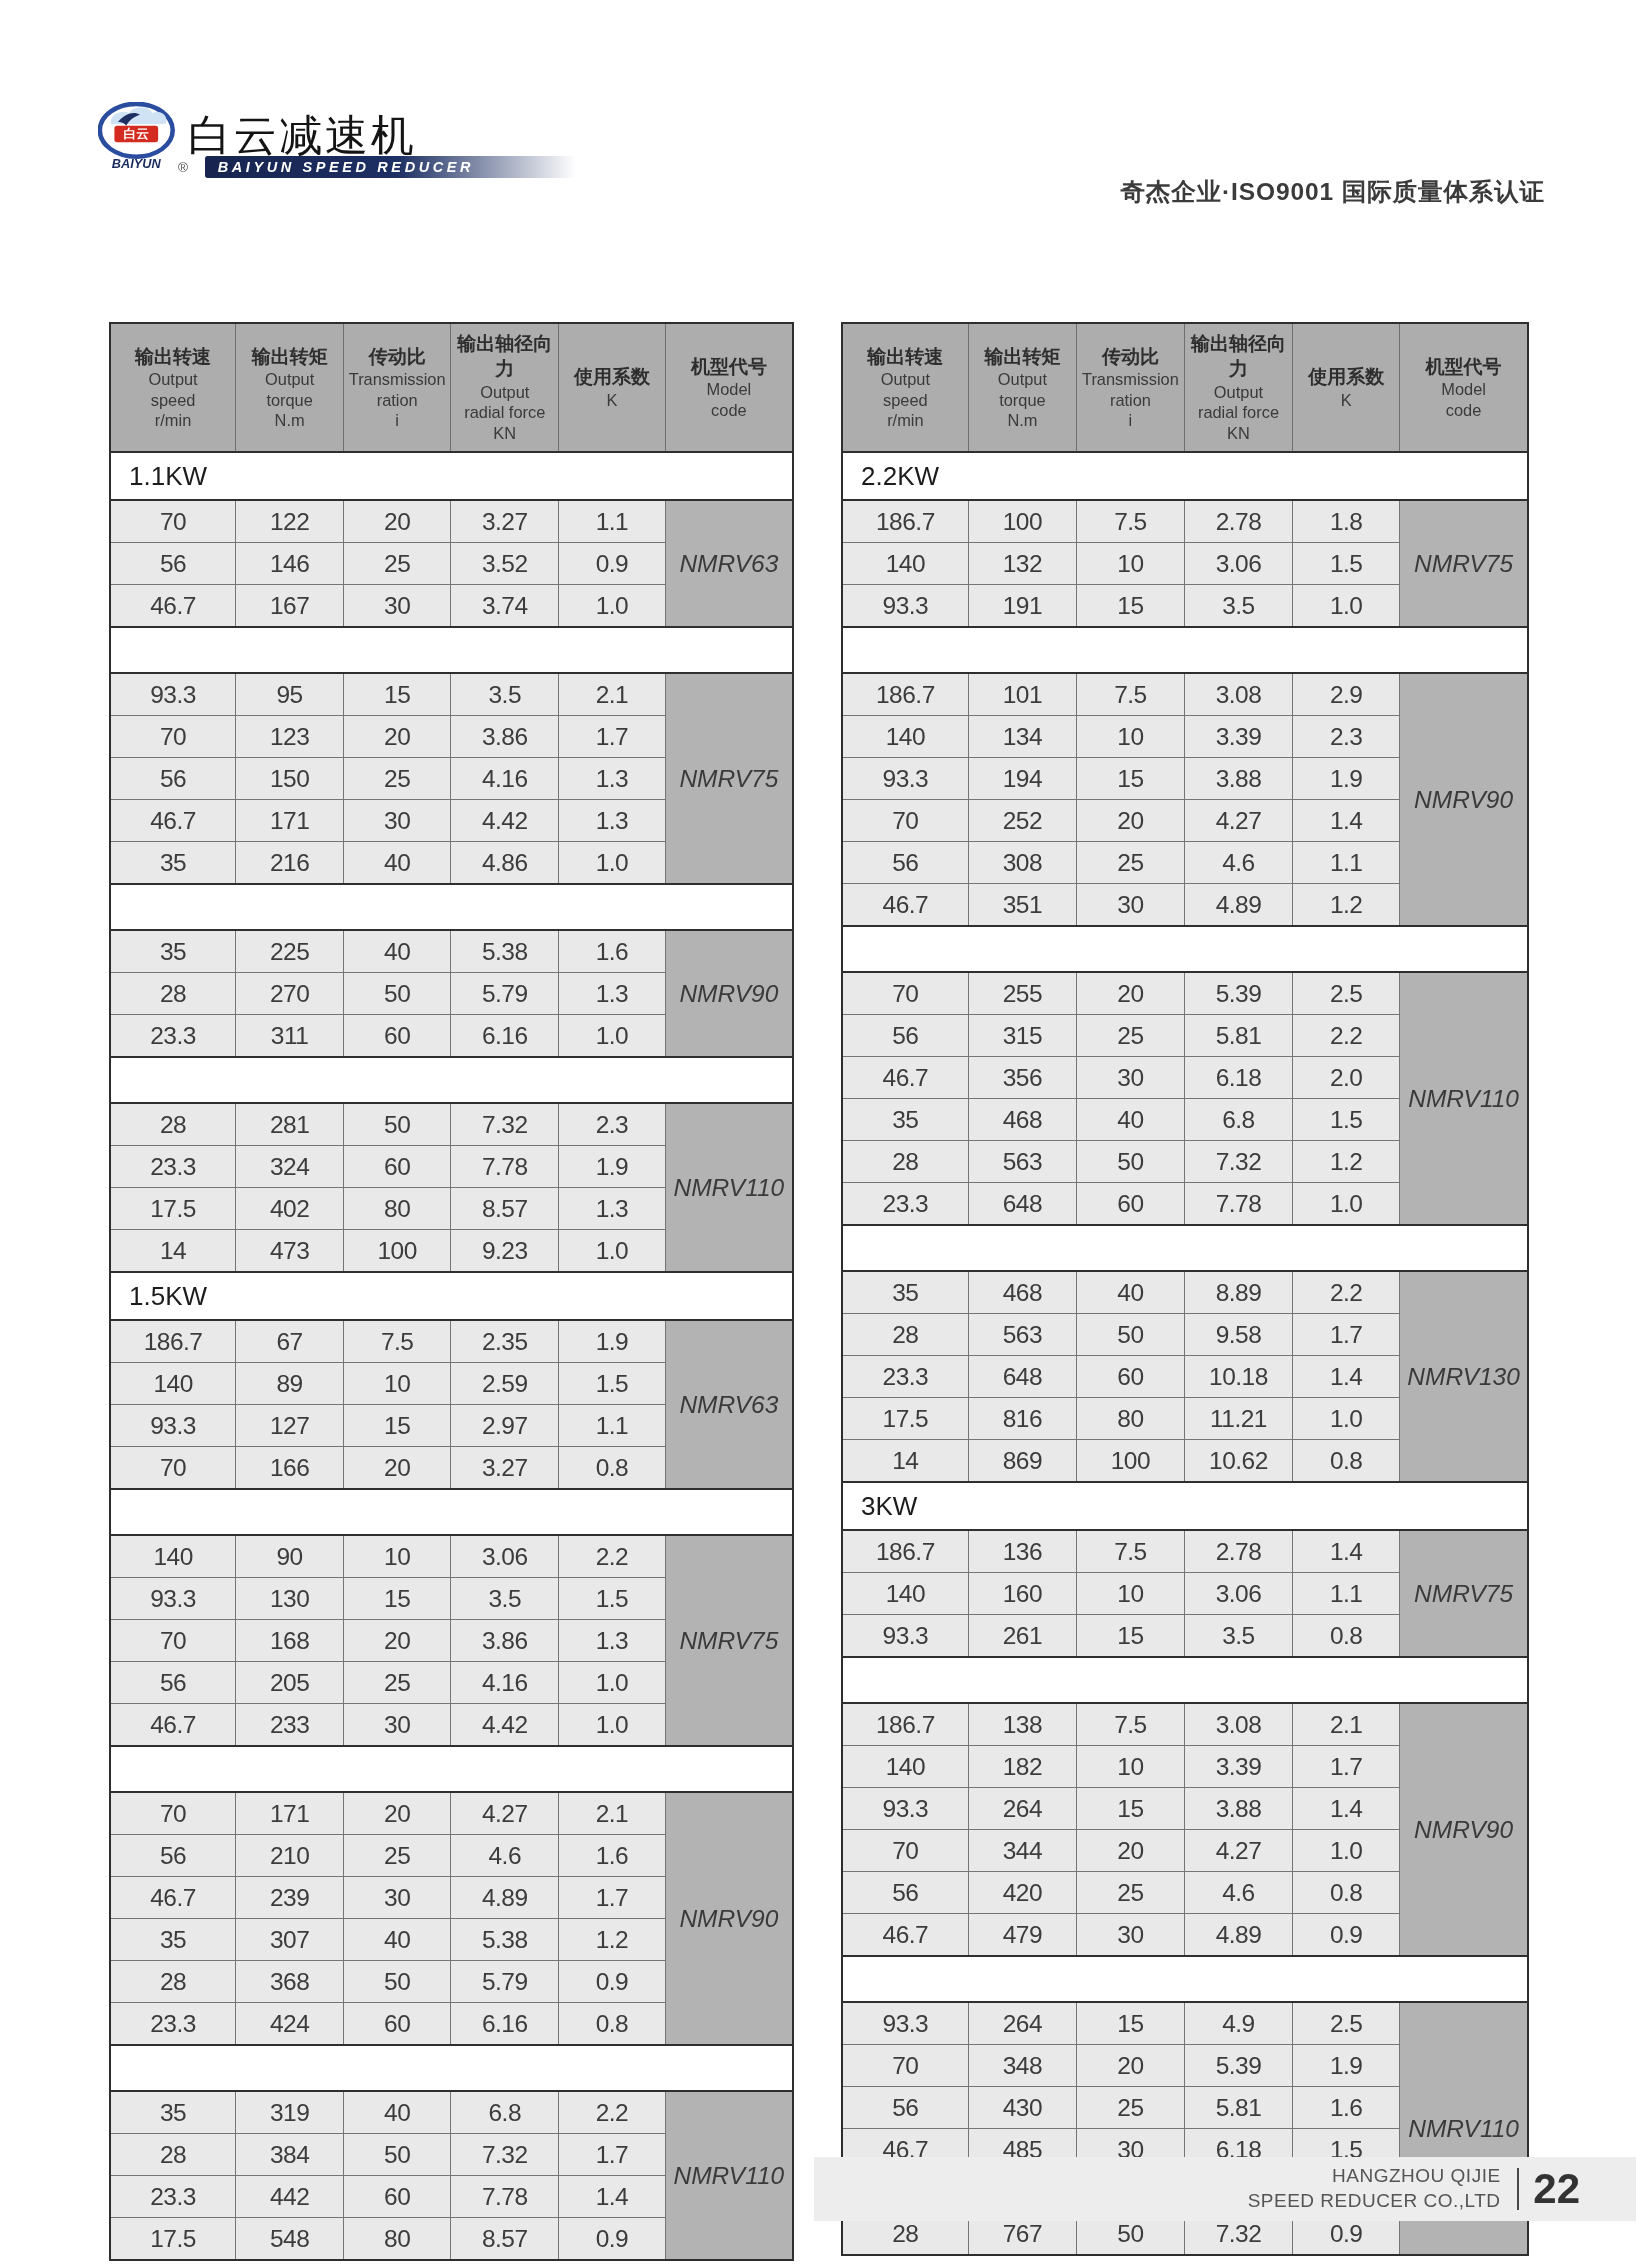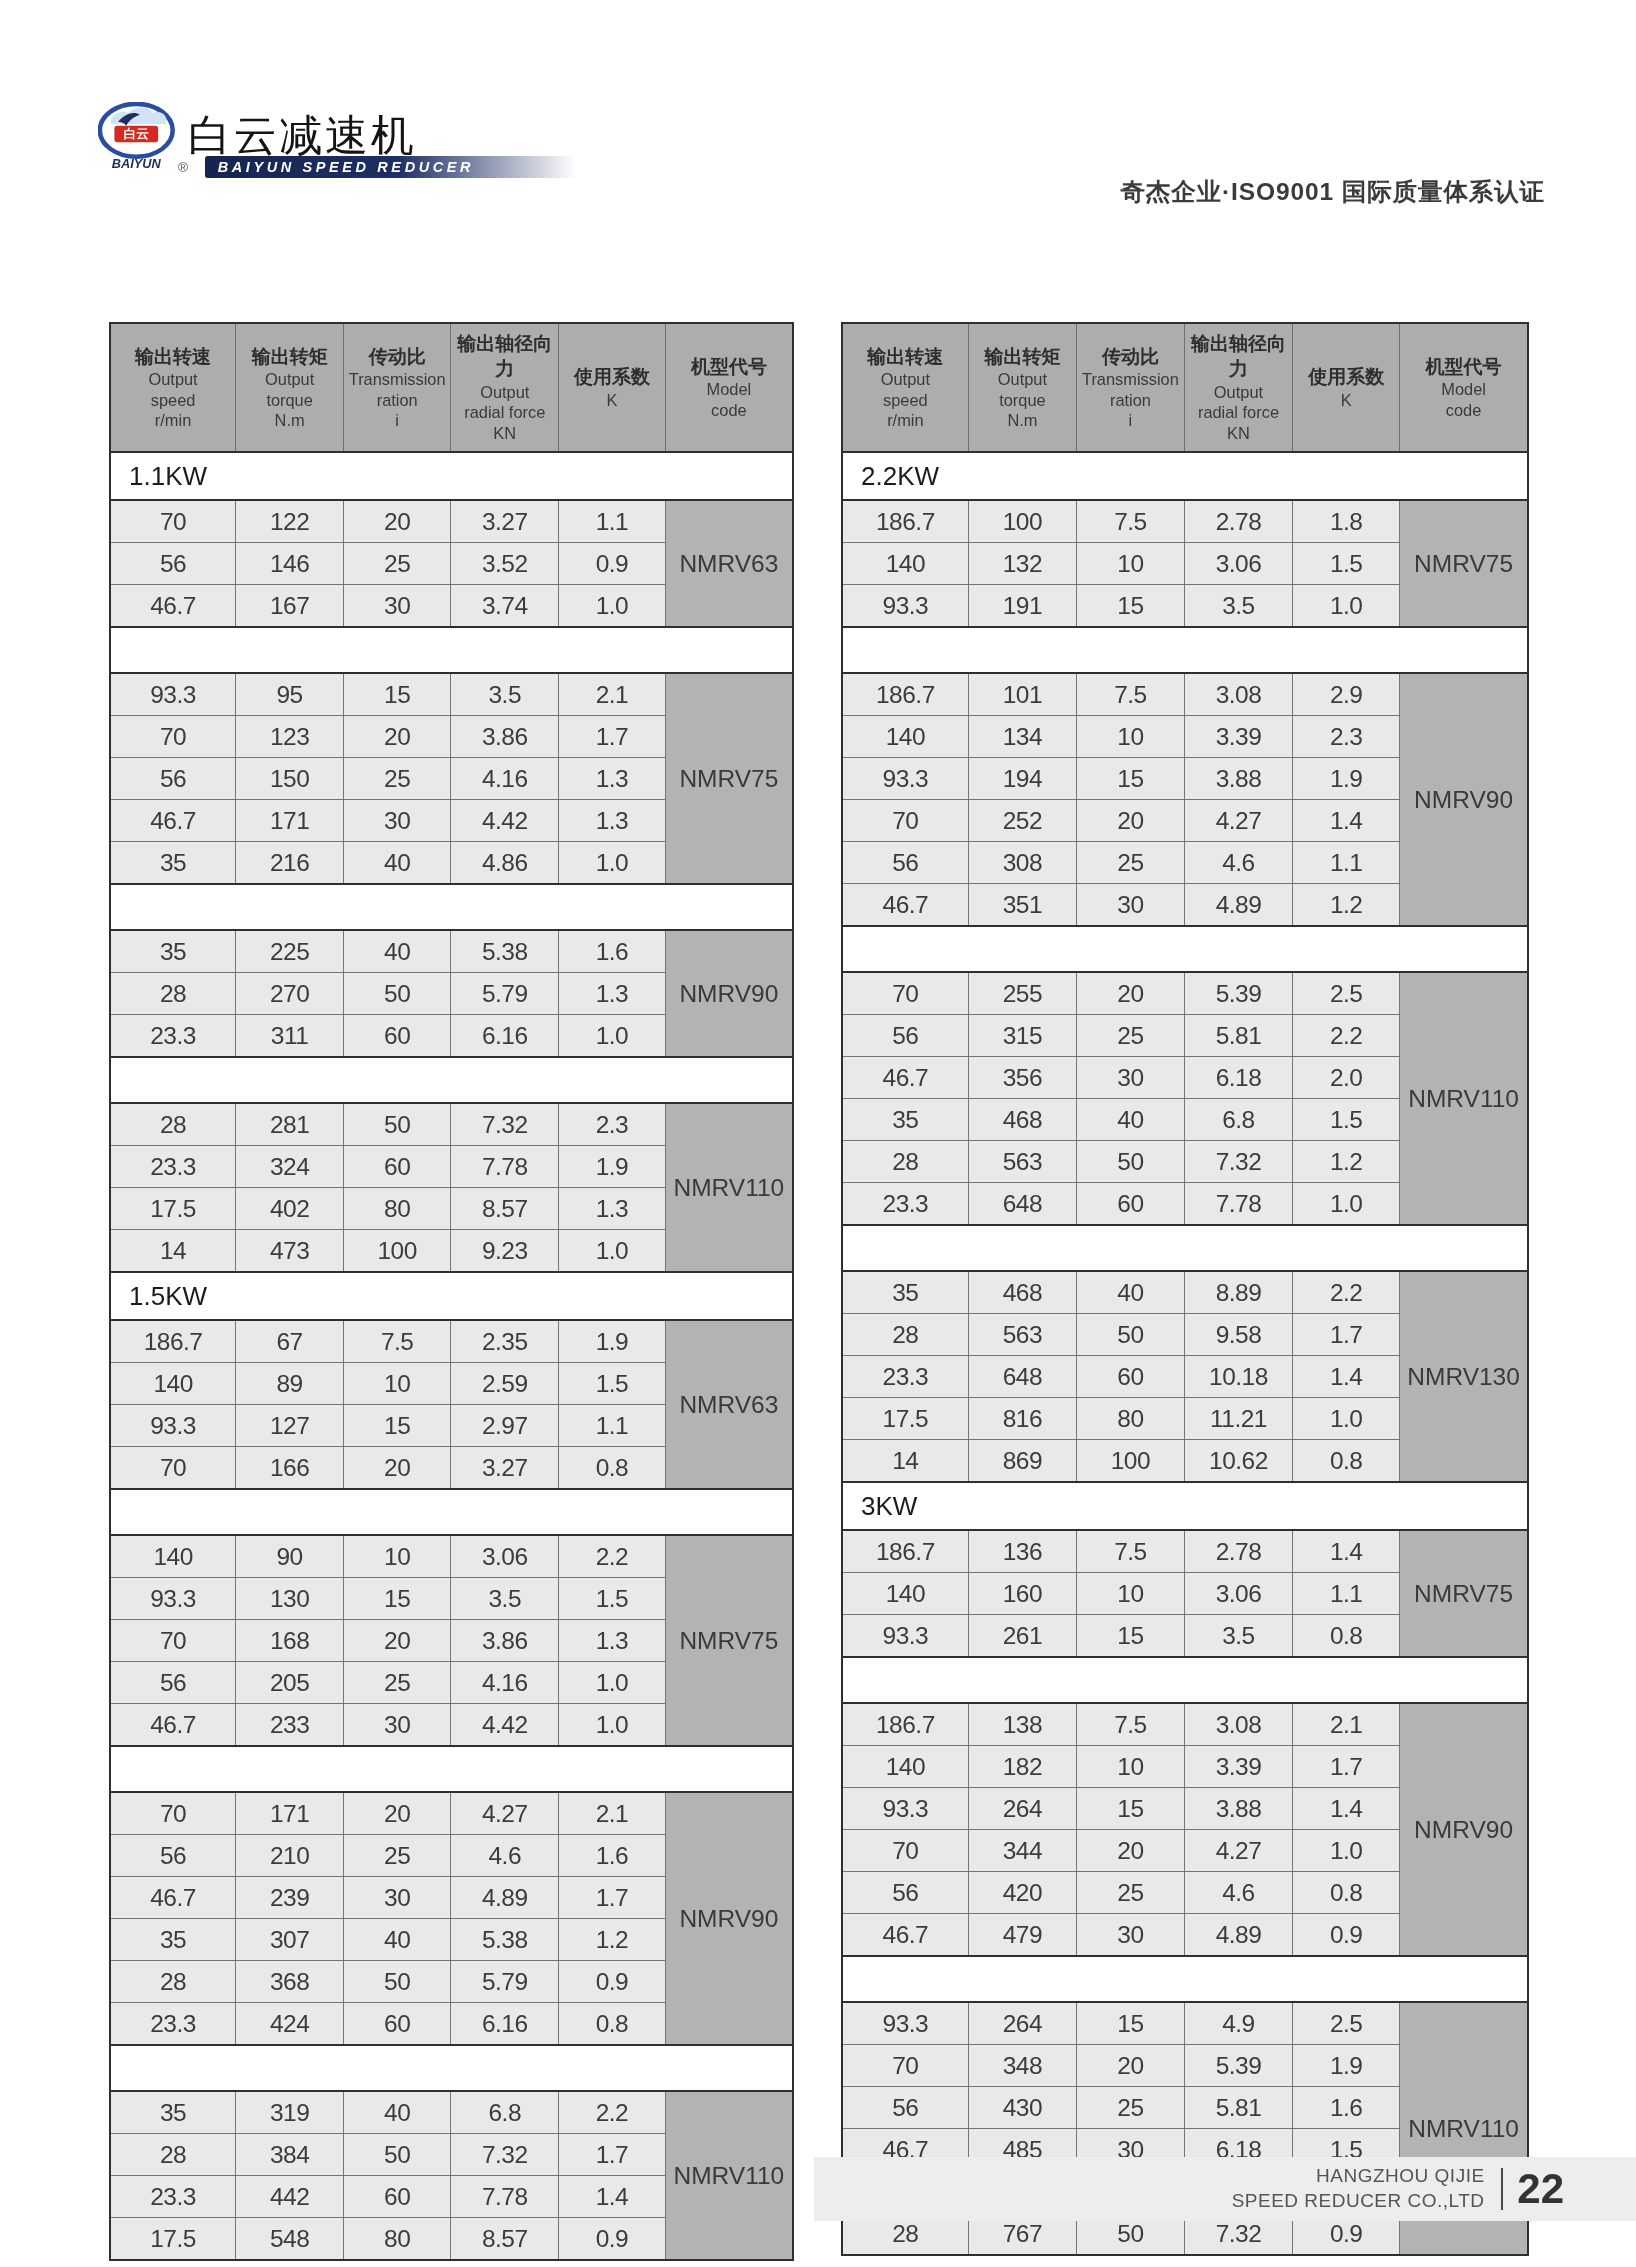--- a/index.html
+++ b/index.html
@@ -24,30 +24,30 @@
   .tbl-host.left{left:109px;width:685px;}
   .tbl-host.right{left:841px;width:688px;}
   table.spec{border-collapse:collapse;table-layout:fixed;width:100%;
              border:2.7px solid #2e2e2e;}
   table.spec th{background:#adadad;border:1.8px solid #6f6f6f;border-bottom:2.7px solid #2f2f2f;
                 padding:8.2px 1.8px;vertical-align:middle;}
   .h-zh{font-size:19px;font-weight:600;color:#2e2e2e;line-height:1.3;}
   .h-en{font-size:16.4px;font-weight:400;color:#3a3a3a;line-height:1.25;}
   table.spec td{border:1.8px solid #757575;text-align:center;}
   td.num{background:#e9e9e9;height:39px;font-size:24.5px;color:#3c3c3c;letter-spacing:-0.5px;}
-  td.model{background:#b3b3b3;font-size:24.5px;color:#3a3a3a;letter-spacing:0;}
+  td.model{background:#b3b3b3;font-size:24.5px;color:#3a3a3a;letter-spacing:0;font-style:italic;}
   tr.sec-label td{background:#fff;text-align:left;padding-left:18px;height:44px;
                   font-size:26px;font-weight:400;color:#1c1c1c;
                   border-top:2.7px solid #2f2f2f;border-bottom:2.7px solid #2f2f2f;}
   tr.spacer td{background:#fff;height:42px;
                border-top:2.7px solid #2f2f2f;border-bottom:2.7px solid #2f2f2f;}
 
   
   .footer-band{position:absolute;left:814px;right:0;top:2157px;height:64px;background:#ededed;
-               display:flex;align-items:center;justify-content:flex-end;padding-right:72px;
+               display:flex;align-items:center;justify-content:flex-end;padding-right:56px;
                box-sizing:border-box;}
   .footer-company{text-align:right;font-size:19px;color:#555;line-height:1.3;letter-spacing:0.5px;}
   .footer-divider{width:1.8px;height:42px;background:#4a4a4a;margin:0 14.5px 0 16.4px;}
   .footer-page{font-size:42px;color:#333;font-weight:700;}
 </style>
 </head>
 <body>
 
 <div class="logo-wrap">
   <svg class="logo-svg" width="82" height="73" viewBox="0 0 90 80">

